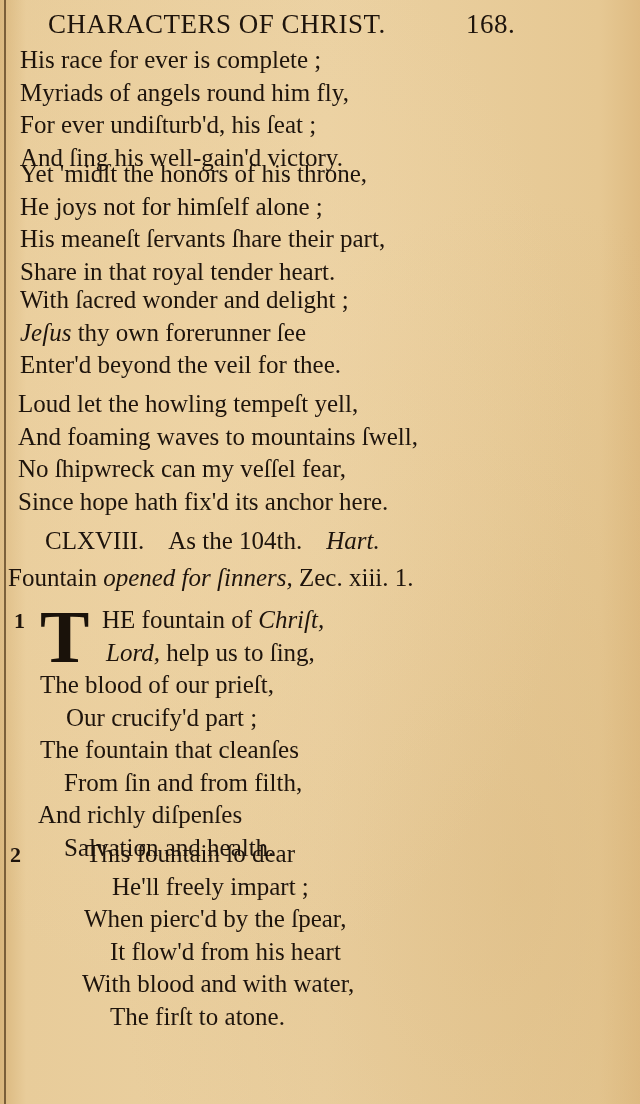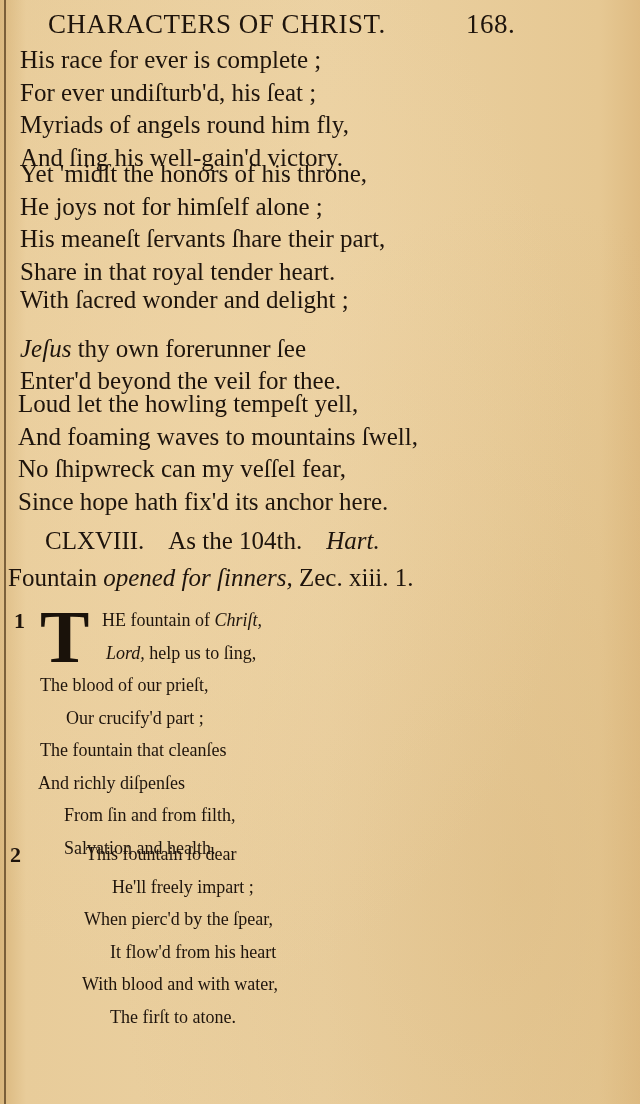--- a/index.html
+++ b/index.html
@@ -92,53 +92,53 @@
       left: 40px;
       top: 607px;
       font-size: 74px;
       line-height: 60px;
       font-weight: bold;
       color: #1a120a;
     }
     .hymn-lines {
       position: absolute;
       left: 0;
-      font-size: 18px;
+      font-size: 25px;
       line-height: 32.5px;
     }
     .hymn-lines .line { position: relative; }
   </style>
 </head>
 <body>
 
 <div class="page">
   <div class="binding-edge"></div>
 
   <div class="running-head">
     <span class="title">CHARACTERS OF CHRIST.</span>
     <span class="page-number">168.</span>
   </div>
 
   <div class="stanza" style="top:44px;">
     <span class="line">His race for ever is complete ;</span>
+    <span class="line">Myriads of angels round him fly,</span>
     <span class="line">For ever undiſturb'd, his ſeat ;</span>
-    <span class="line">Myriads of angels round him fly,</span>
     <span class="line">And ſing his well-gain'd victory.</span>
   </div>
 
   <div class="stanza" style="top:158px;">
     <span class="line">Yet 'midſt the honors of his throne,</span>
     <span class="line">He joys not for himſelf alone ;</span>
     <span class="line">His meaneſt ſervants ſhare their part,</span>
     <span class="line">Share in that royal tender heart.</span>
   </div>
 
   <div class="stanza" style="top:284px; left:16px;">
     <span class="line" style="padding-left:4px;">With ſacred wonder and delight ;</span>
-    <span class="line" style="padding-left:4px;margin-top:16px;"><span class="ital">Jeſus</span> <span>thy own forerunner ſee</span></span>
+    <span class="line" style="padding-left:4px;"><span class="ital">Jeſus</span> <span>thy own forerunner ſee</span></span>
     <span class="line" style="padding-left:4px;">Enter'd beyond the veil for thee.</span>
   </div>
 
   <div class="stanza" style="top:388px; left:18px;">
     <span class="line">Loud let the howling tempeſt yell,</span>
     <span class="line">And foaming waves to mountains ſwell,</span>
     <span class="line">No ſhipwreck can my veſſel fear,</span>
     <span class="line">Since hope hath fix'd its anchor here.</span>
   </div>
 
@@ -152,22 +152,22 @@
 
   <span class="verse-num" style="left:14px; top:608px;">1</span>
   <span class="dropcap">T</span>
 
   <div class="hymn-lines" style="top:604px;">
     <span class="line" style="padding-left:102px;"><span>HE fountain of</span> <span class="ital">Chriſt,</span></span>
     <span class="line" style="padding-left:106px;"><span class="ital">Lord,</span><span> help us to ſing,</span></span>
     <span class="line" style="padding-left:40px;">The blood of our prieſt,</span>
     <span class="line" style="padding-left:66px;">Our crucify'd part ;</span>
     <span class="line" style="padding-left:40px;">The fountain that cleanſes</span>
+    <span class="line" style="padding-left:64px;">From ſin and from filth,</span>
     <span class="line" style="padding-left:38px;">And richly diſpenſes</span>
-    <span class="line" style="padding-left:64px;">From ſin and from filth,</span>
     <span class="line" style="padding-left:64px;">Salvation and health.</span>
   </div>
 
   <span class="verse-num" style="left:10px; top:842px;">2</span>
   <div class="hymn-lines" style="top:838px;margin-left:48px;">
     <span class="line" style="padding-left:38px;">This fountain ſo dear</span>
     <span class="line" style="padding-left:64px;">He'll freely impart ;</span>
     <span class="line" style="padding-left:36px;">When pierc'd by the ſpear,</span>
     <span class="line" style="padding-left:62px;">It flow'd from his heart</span>
     <span class="line" style="padding-left:34px;">With blood and with water,</span>

